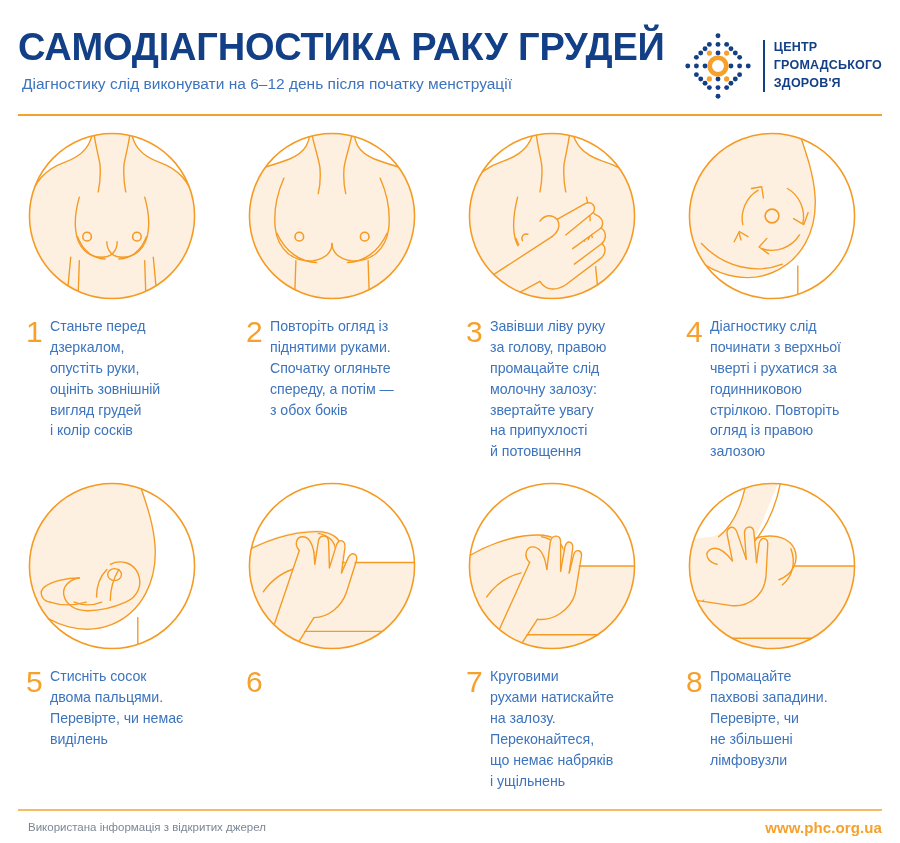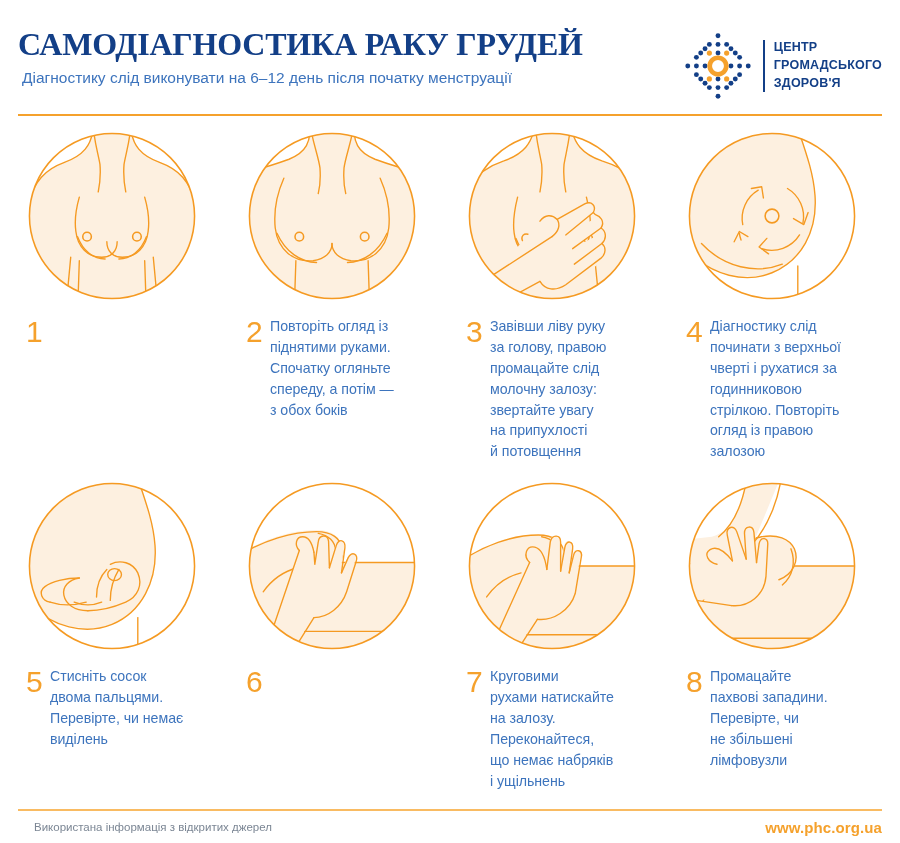--- a/index.html
+++ b/index.html
@@ -21,28 +21,27 @@
   .header {
     display: flex;
     align-items: flex-start;
     justify-content: space-between;
     padding: 24px 18px 0 18px;
     box-sizing: border-box;
     height: 106px;
   }
   .header-left { padding-top: 4px; }
   .title {
-    font-size: 32px;
+    font-size: 38px;
     font-weight: bold;
     color: #133f87;
     letter-spacing: -0.2px;
     line-height: 1.05;
     margin: 0 0 7px 0;
     white-space: nowrap;
-    font-family: Liberation Serif, serif;
   }
   .subtitle {
     font-size: 15.5px;
     color: #3d74bd;
     font-weight: 400;
     line-height: 1.2;
     margin: 4px;
     white-space: nowrap;
   }
 
@@ -123,21 +122,21 @@
     font-size: 14.2px;
     line-height: 1.47;
     color: #3d74bd;
     white-space: pre-line;
     letter-spacing: -0.05px;
   }
 
   
   .footer {
     position: absolute;
-    left: 16px; right: 0;
+    left: 10px; right: 0;
     bottom: 0;
     height: 32px;
     padding: 0 18px;
     box-sizing: border-box;
     display: flex;
     align-items: center;
     justify-content: space-between;
   }
   .footer-note {
     font-size: 11.5px;
@@ -251,20 +250,26 @@
             <path class="ln" d="M52 148 L46 212"></path>
             <path class="ln" d="M148 148 L154 212"></path>
             <path class="ln" d="M62 152 L60 212"></path>
             <path class="ln" d="M138 152 L140 212"></path>
           </g>
           <circle class="ring" cx="100" cy="100" r="96"></circle>
         </svg>
       </div>
       <div class="step">
         <div class="step-num">1</div>
+        <div class="step-text">Станьте перед
+дзеркалом,
+опустіть руки,
+оцініть зовнішній
+вигляд грудей
+і колір сосків</div>
       </div>
     </div>
 
     <div class="cell">
       <div class="illus-wrap">
         <svg viewBox="0 0 200 200">
           <defs>
               <clipPath id="c2">
                 <circle cx="100" cy="100" r="96"></circle>
               </clipPath>

